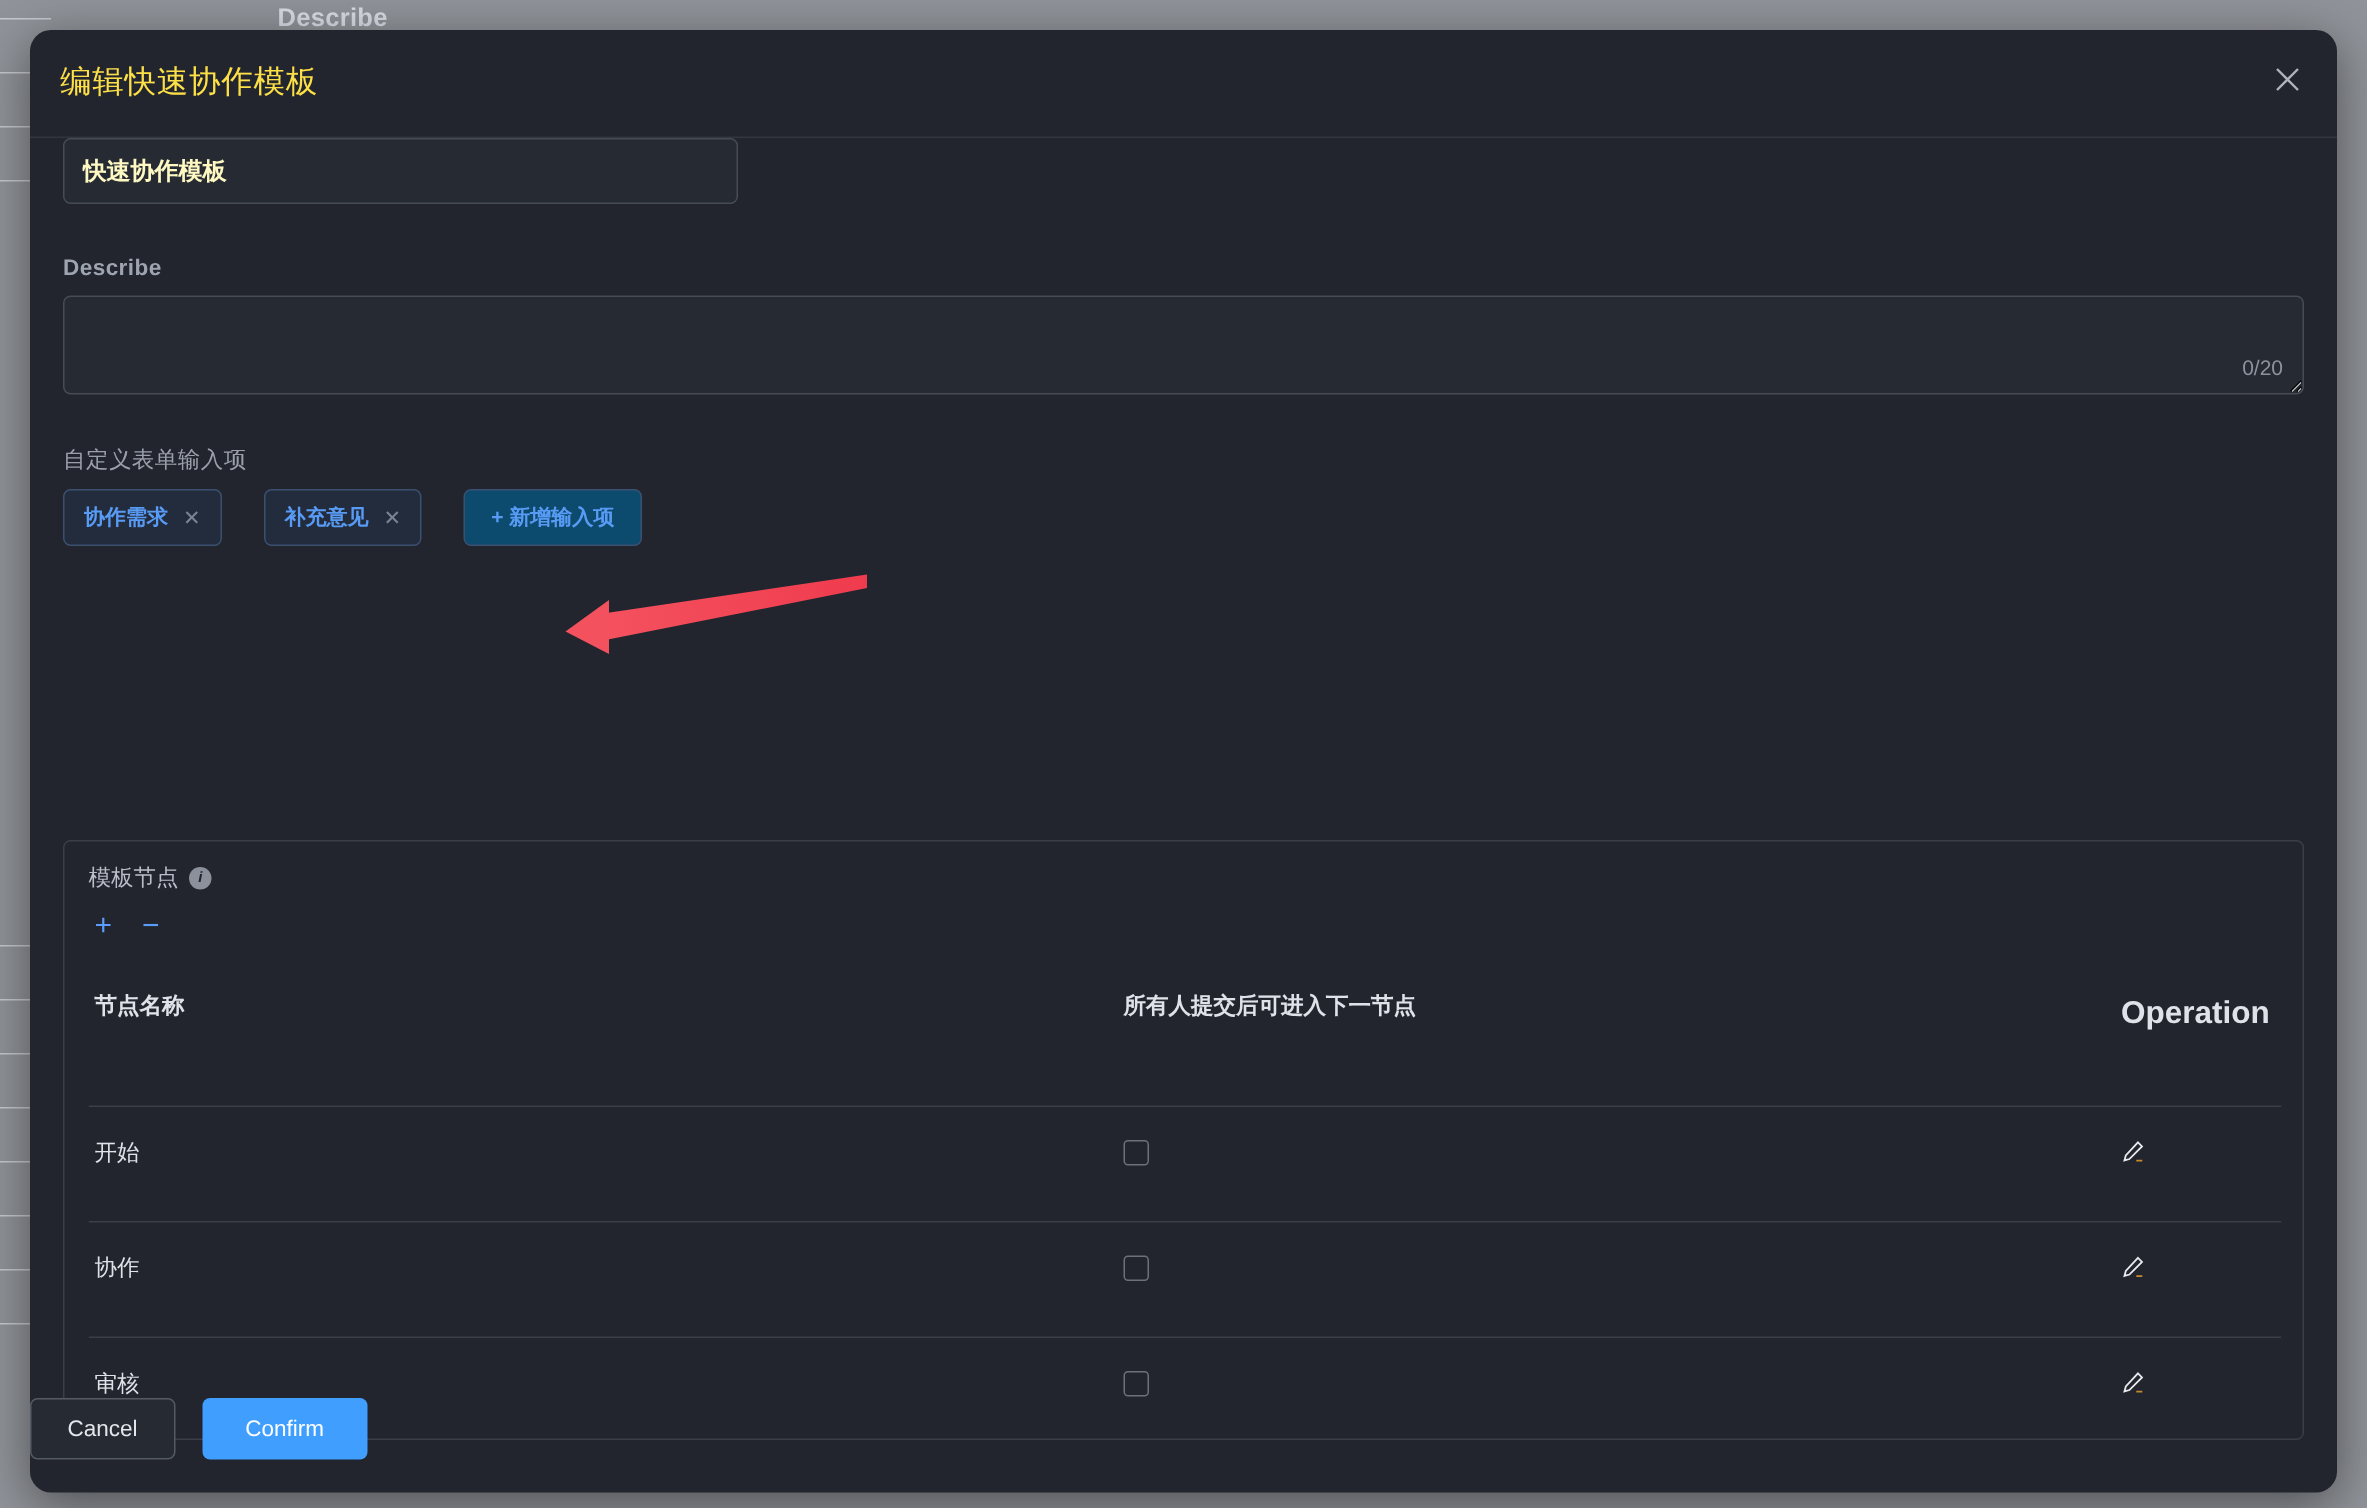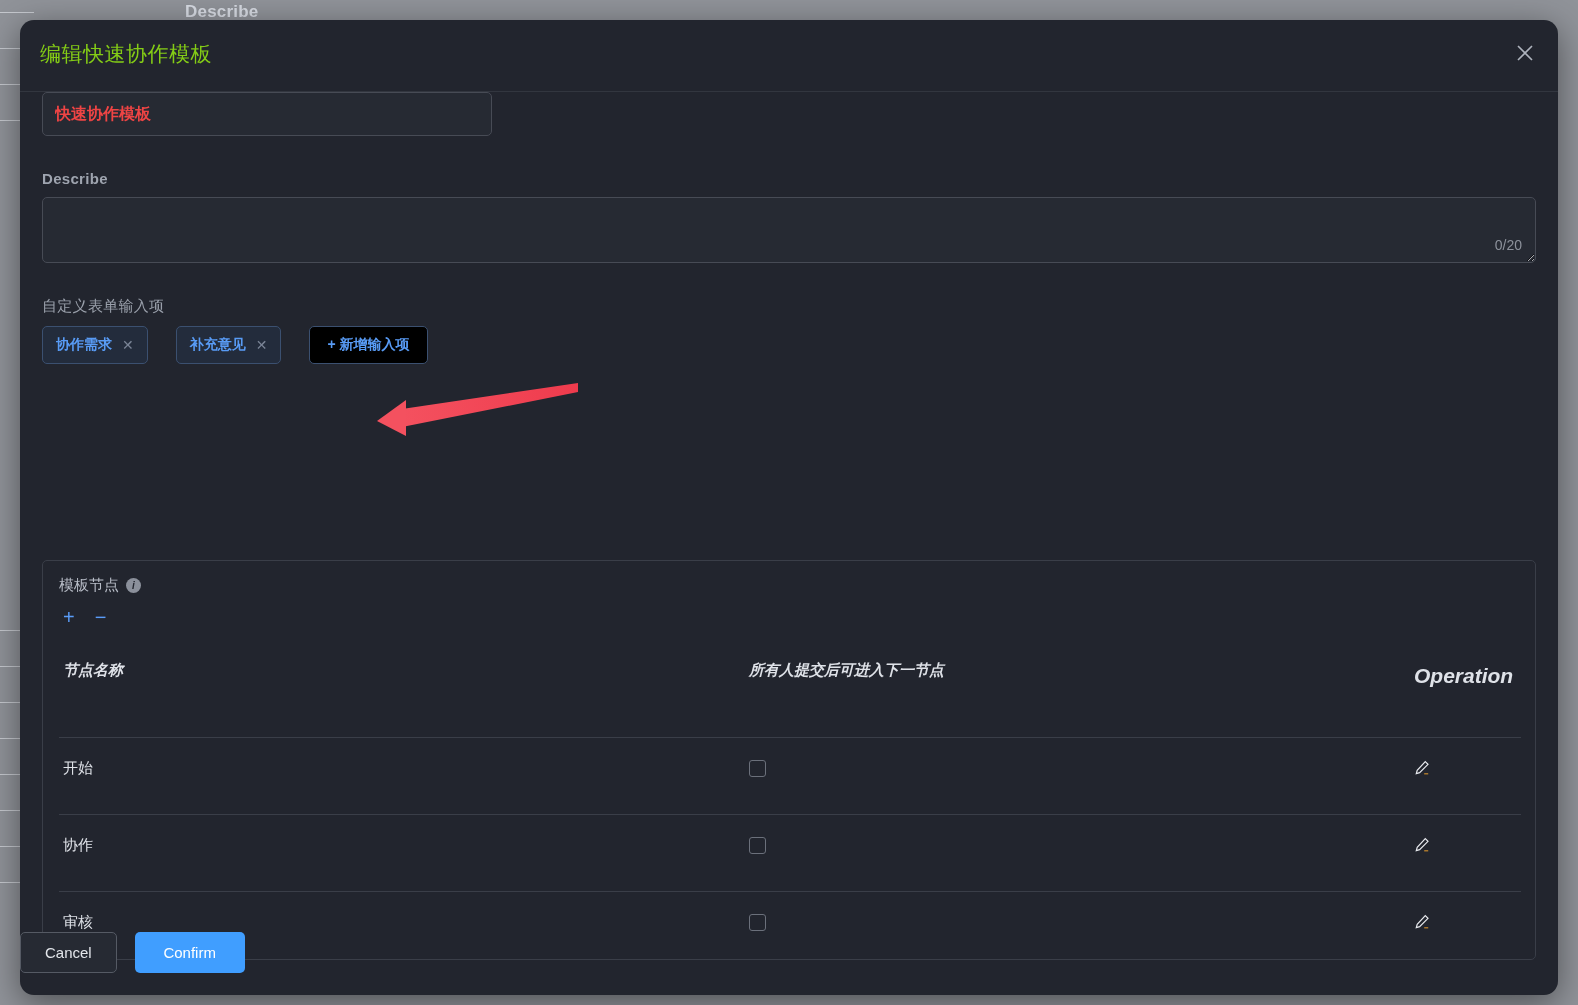--- a/index.html
+++ b/index.html
@@ -57,21 +57,21 @@
   .modal-header {
     position: relative;
     height: 72px;
     border-bottom: 1px solid #32363f;
   }
   .modal-title {
     position: absolute;
     left: 20px;
     top: 20px;
     font-size: 21px;
-    color: #84cc16;
+    color: #fde047;
     letter-spacing: .5px;
   }
   .modal-close {
     position: absolute;
     right: 18px;
     top: 18px;
     width: 30px;
     height: 30px;
     color: #aeb3bd;
     display: flex;
@@ -95,21 +95,21 @@
     letter-spacing: .3px;
   }
   .field-label.eng { font-weight: bold; color: #9ea4af; }
 
   .name-input {
     width: 450px;
     height: 44px;
     background: #262a33;
     border: 1px solid #474b55;
     border-radius: 5px;
-    color: #ef4444;
+    color: #fef9c3;
     font-size: 16px;
     font-weight: bold;
     padding: 0 12px;
     outline: none;
     font-family: inherit;
   }
 
   .desc-wrap {
     position: relative;
     width: 1494px;
@@ -163,21 +163,21 @@
     font-size: 14px;
     line-height: 1;
     cursor: pointer;
   }
   .chip-add {
     display: flex;
     align-items: center;
     justify-content: center;
     height: 38px;
     padding: 0 17px;
-    background: #000000;
+    background: #0c4a6e;
     border: 1px solid #3b5070;
     border-radius: 5px;
     color: #589bf5;
     font-size: 14px;
     cursor: pointer;
   }
 
   
   .node-panel {
     position: absolute;
@@ -231,21 +231,20 @@
     position: absolute;
     left: 16px;
     top: 90px;
     width: 1462px;
   }
   .th-row {
     display: flex;
     align-items: flex-start;
     height: 70px;
     padding-top: 10px;
-    font-style: italic;
   }
   .th-name { width: 690px; padding-left: 4px; font-size: 15px; font-weight: bold; color: #dfe2e8; }
   .th-check { width: 665px; font-size: 15px; font-weight: bold; color: #dfe2e8; }
   .th-op {
     width: 100px;
     font-size: 21px;
     font-weight: bold;
     color: #dfe2e8;
     line-height: 29px;
     word-break: break-all;

